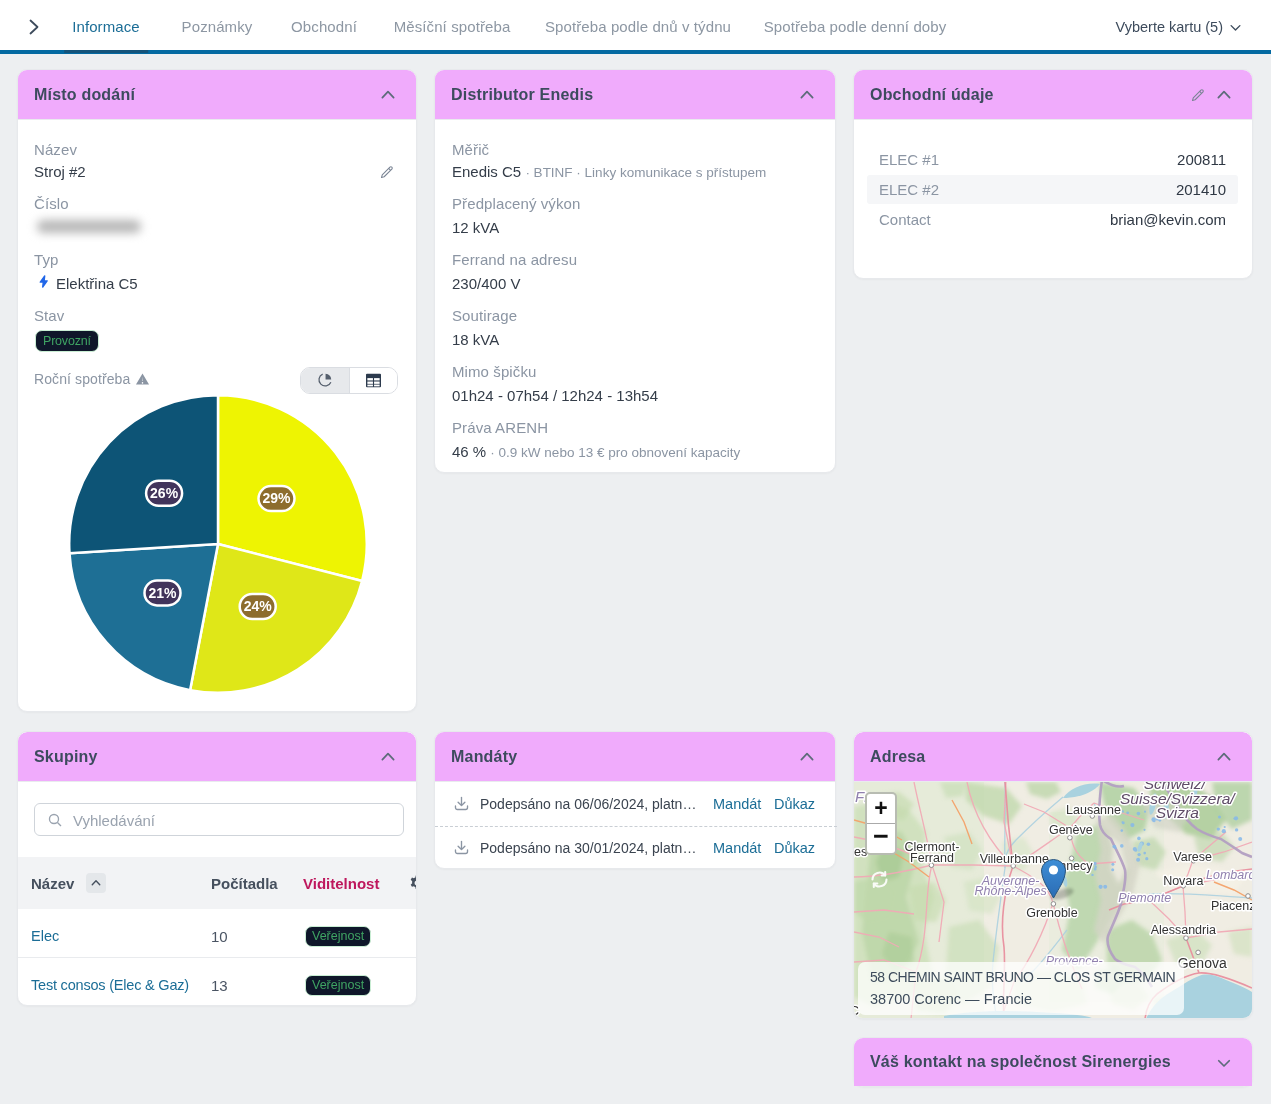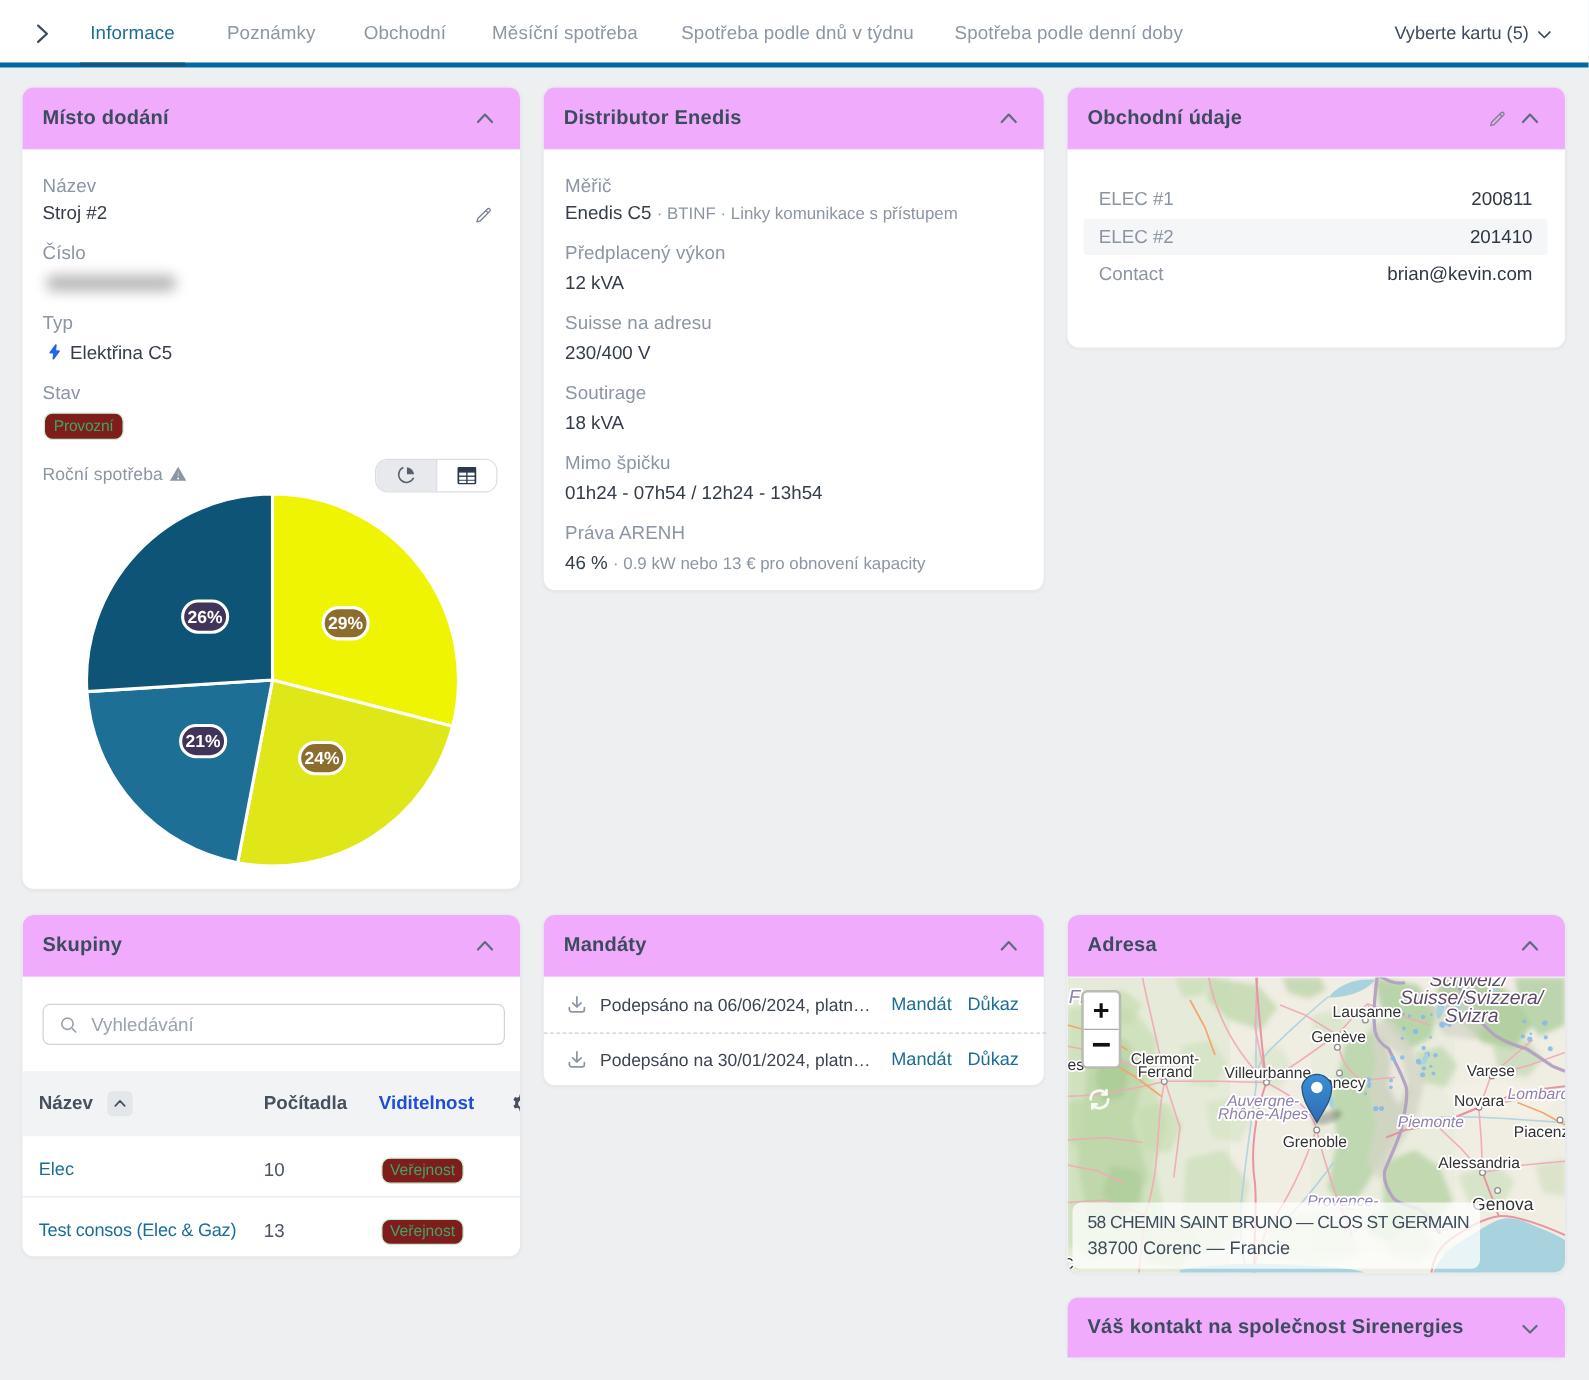--- a/index.html
+++ b/index.html
@@ -8,21 +8,21 @@
 .tab { position:absolute; top:0; height:53px; display:flex; align-items:center; font-size:15px; color:#8d97a3; letter-spacing:.1px; transform:translateX(-50%); white-space:nowrap; }
 .tab.active { color:#1b6d96; }
 .tab.active:after { content:""; position:absolute; left:-8px; right:-8px; bottom:0; height:3px; background:#14537a; }
 .card { position:absolute; background:#fff; border-radius:10px; border:1px solid #e7e9ec; box-shadow:0 1px 2px rgba(40,50,60,.04); }
 .chead { position:absolute; left:0; top:0; right:0; height:50px; background:#f0abfc; border-bottom:1px solid #e9ebee; border-radius:9px 9px 0 0; }
 .chead h2 { position:absolute; left:16px; top:25px; transform:translateY(-50%); font-size:16px; font-weight:bold; color:#3d4b5e; letter-spacing:.2px; white-space:nowrap; }
 .chev { position:absolute; right:19px; top:16px; width:18px; height:18px; }
 .lbl { position:absolute; transform:translateY(-50%); font-size:15px; color:#8b95a3; letter-spacing:.1px; white-space:nowrap; }
 .val { position:absolute; transform:translateY(-50%); font-size:15px; color:#343d49; white-space:nowrap; }
 .val .grey { color:#8b95a3; font-size:13.5px; }
-.pill { position:absolute; font-size:14px; color:#3fa463; background:#7f1d1d; border:1px solid #c9eed4; border-radius:7px; height:22px; line-height:20px; padding:0 11px; }
+.pill { position:absolute; font-size:14px; color:#3fa463; background:#0f172a; border:1px solid #c9eed4; border-radius:7px; height:22px; line-height:20px; padding:0 11px; }
 .link { color:#1b6d96; }
 </style>
 </head>
 <body>
 <div class="topbar">
   <svg style="position:absolute;left:28px;top:19px;" width="12" height="16" viewBox="0 0 12 16" fill="none" stroke="#3d4b5c" stroke-width="1.8" stroke-linecap="round" stroke-linejoin="round">
       <path d="M2.5 1.5L9.5 8l-7 6.5"></path>
     </svg>
   <div class="tab active" style="left:106px;">Informace</div>
   <div class="tab" style="left:217px;">Poznámky</div>
@@ -105,21 +105,21 @@
   <div class="chead">
       <h2>Distributor Enedis</h2>
     <svg class="chev" viewBox="0 0 24 24" fill="none" stroke="#5d6b7a" stroke-width="2.3" stroke-linecap="round" stroke-linejoin="round">
         <path d="M4.5 15.5l7.5-8 7.5 8"></path>
       </svg>
   </div>
   <div class="lbl" style="left:17px; top:78.6px;">Měřič</div>
   <div class="val" style="left:17px; top:101.2px;">Enedis C5 <span class="grey">· BTINF · Linky komunikace s přístupem</span></div>
   <div class="lbl" style="left:17px; top:133px;">Předplacený výkon</div>
   <div class="val" style="left:17px; top:157px;">12 kVA</div>
-  <div class="lbl" style="left:17px; top:189.4px;">Suisse na adresu</div>
+  <div class="lbl" style="left:17px; top:189.4px;">Ferrand na adresu</div>
   <div class="val" style="left:17px; top:213.4px;">230/400 V</div>
   <div class="lbl" style="left:17px; top:245.2px;">Soutirage</div>
   <div class="val" style="left:17px; top:269.2px;">18 kVA</div>
   <div class="lbl" style="left:17px; top:301px;">Mimo špičku</div>
   <div class="val" style="left:17px; top:325px;">01h24 - 07h54 / 12h24 - 13h54</div>
   <div class="lbl" style="left:17px; top:357px;">Práva ARENH</div>
   <div class="val" style="left:17px; top:381.4px;">46 % <span class="grey">· 0.9 kW nebo 13 € pro obnovení kapacity</span></div>
 </div>
 
 <div class="card" style="left:853px; top:69px; width:400px; height:210px;">
@@ -164,21 +164,21 @@
     <span style="position:absolute; left:38px; top:16px; transform:translateY(-50%); color:#9aa3af; font-size:15px;">Vyhledávání</span>
   </div>
   <div style="position:absolute; left:0; top:125px; width:400px; height:52px; background:#f2f3f5;"></div>
   <span style="position:absolute; left:13px; top:151px; transform:translateY(-50%); font-size:15px; font-weight:bold; color:#46505e;">Název</span>
   <span style="position:absolute; left:68px; top:141px; width:20px; height:20px; background:#e4e7ea; border-radius:4px; display:flex; align-items:center; justify-content:center;">
     <svg width="12" height="12" viewBox="0 0 24 24" fill="none" stroke="#46505e" stroke-width="2.8" stroke-linecap="round" stroke-linejoin="round">
         <path d="M4.5 15.5l7.5-8 7.5 8"></path>
       </svg>
   </span>
   <span style="position:absolute; left:193px; top:151px; transform:translateY(-50%); font-size:15px; font-weight:bold; color:#46505e;">Počítadla</span>
-  <span style="position:absolute; left:285px; top:151px; transform:translateY(-50%); font-size:15px; font-weight:bold; color:#1d4ed8;">Viditelnost</span>
+  <span style="position:absolute; left:285px; top:151px; transform:translateY(-50%); font-size:15px; font-weight:bold; color:#be185d;">Viditelnost</span>
   <svg style="position:absolute; left:390px; top:142px;" width="18" height="18" viewBox="0 0 24 24" fill="#46505e">
       <path d="M10.3 2h3.4l.5 2.6a7.6 7.6 0 012 1.1l2.5-.9 1.7 2.9-2 1.8a7.6 7.6 0 010 2.9l2 1.8-1.7 2.9-2.5-.9a7.6 7.6 0 01-2 1.1l-.5 2.6h-3.4l-.5-2.6a7.6 7.6 0 01-2-1.1l-2.5.9-1.7-2.9 2-1.8a7.6 7.6 0 010-2.9l-2-1.8 1.7-2.9 2.5.9a7.6 7.6 0 012-1.1L10.3 2zm1.7 6.7a3.3 3.3 0 100 6.6 3.3 3.3 0 000-6.6z"></path>
     </svg>
   <div style="position:absolute; left:0; top:177px; width:400px; height:49px; border-bottom:1px solid #e9ebee;"></div>
   <span class="link" style="position:absolute; left:13px; top:204px; transform:translateY(-50%); font-size:14.5px;">Elec</span>
   <span style="position:absolute; left:193px; top:204px; transform:translateY(-50%); font-size:15px; color:#4a5463;">10</span>
   <span class="pill" style="left:287px; top:193.5px; font-size:12.5px; height:21px; line-height:19px; padding:0 6px;">Veřejnost</span>
   <span class="link" style="position:absolute; left:13px; top:253px; transform:translateY(-50%); font-size:14.5px; letter-spacing:-0.2px;">Test consos (Elec &amp; Gaz)</span>
   <span style="position:absolute; left:193px; top:253px; transform:translateY(-50%); font-size:15px; color:#4a5463;">13</span>
   <span class="pill" style="left:287px; top:242.5px; font-size:12.5px; height:21px; line-height:19px; padding:0 6px;">Veřejnost</span>

